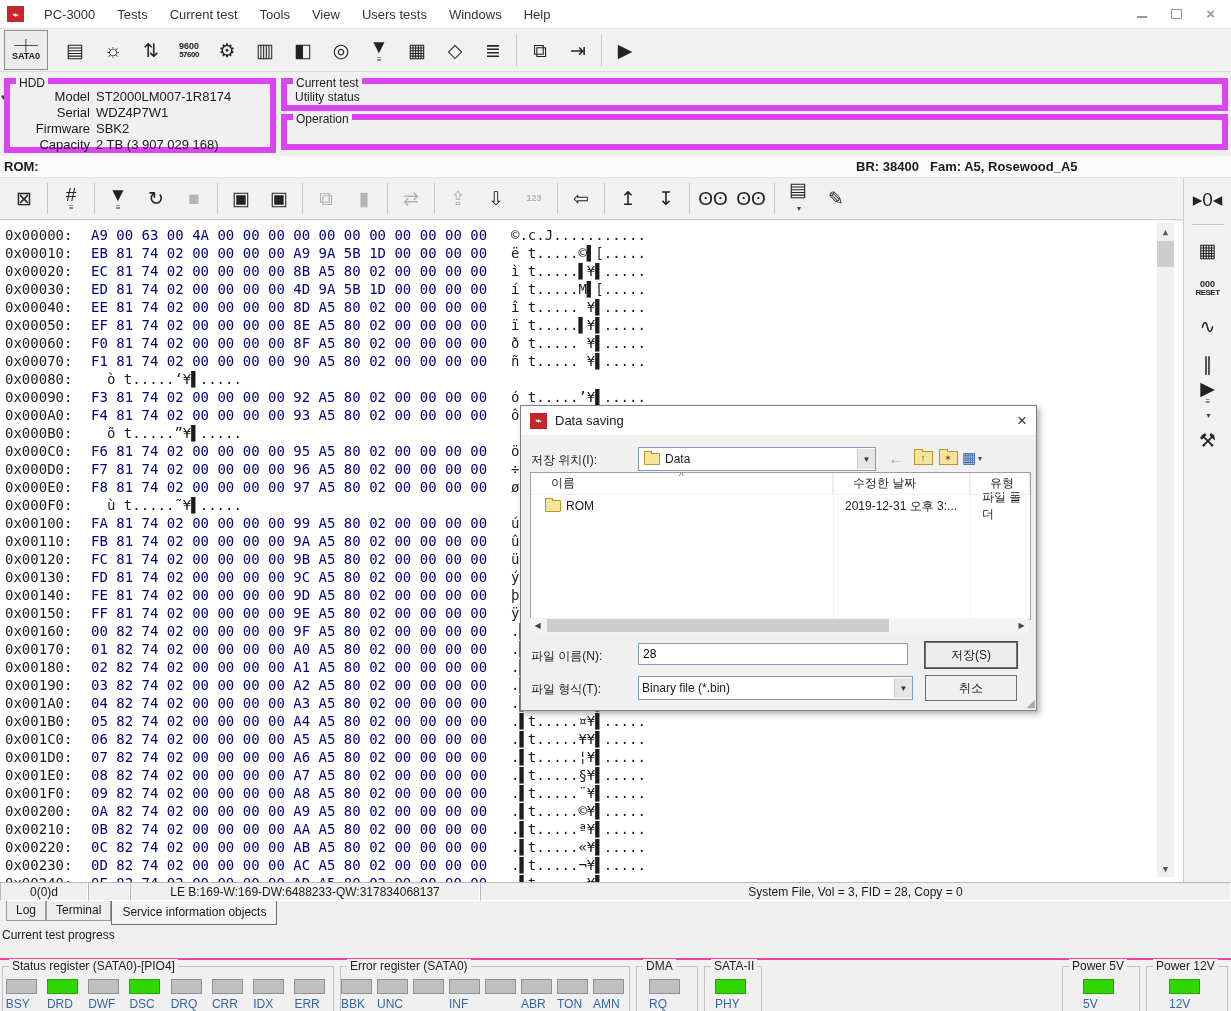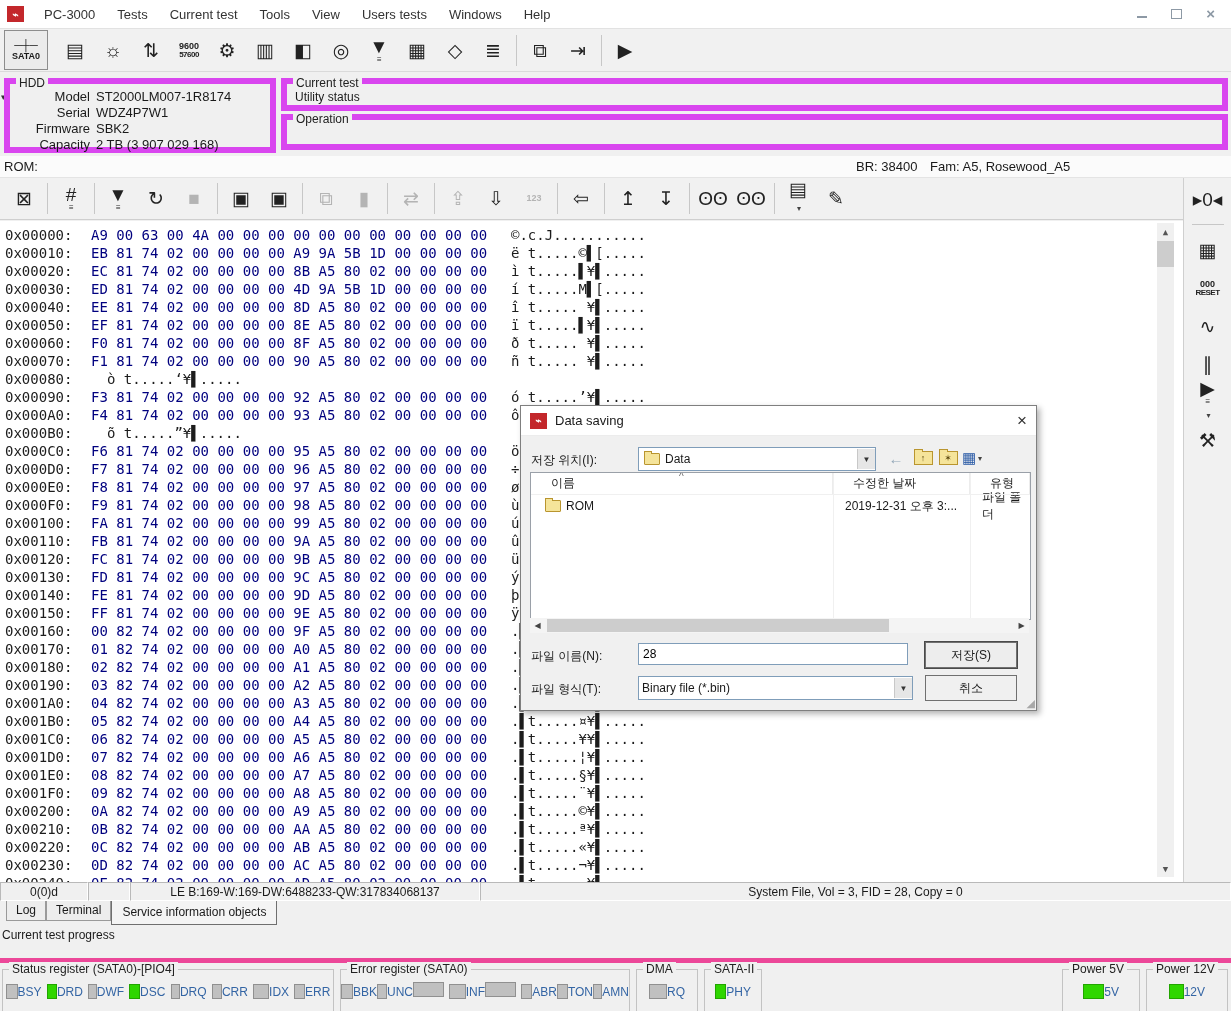--- a/index.html
+++ b/index.html
@@ -39,21 +39,21 @@
   .fs-hdd{left:4px;top:78px;width:272px;height:75px}
   .hdd-grid{display:grid;grid-template-columns:78px auto;column-gap:6px;row-gap:1px;padding:5px 0 0 2px;font-size:13px}
   .hdd-grid .lbl{font-weight:normal;text-align:right}
   .hdd-dd{left:1px;top:92px;font-size:9px;color:#333}
   .fs-cur{left:281px;top:78px;width:947px;height:33px}
   .fs-cur .val{padding:6px 0 0 8px;font-size:12px}
   .fs-op{left:281px;top:114px;width:947px;height:36px}
 
   
   .rom-bar{left:0;top:156px;width:1231px;height:22px;background:#fbfbfb;border-bottom:1px solid #e4e4e4;
-           font-size:13px;font-weight:normal}
+           font-size:13px;font-weight:bold}
   .rom-label{position:absolute;left:4px;top:3px}
   .rom-br{position:absolute;left:856px;top:3px}
   .rom-fam{position:absolute;left:930px;top:3px}
 
   
   .toolbar-hex{left:0;top:178px;width:1183px;height:42px;background:#f1f1f1;border-bottom:1px solid #cfcfcf;
                display:flex;align-items:center;padding-left:5px}
   .toolbar-right{right:0;top:178px;width:48px;height:704px;background:#f1f1f1;border-left:1px solid #cfcfcf;
                  display:flex;flex-direction:column;align-items:center;padding-top:6px}
   .toolbar-right .tb-icon{height:30px;margin-bottom:8px}
@@ -77,24 +77,24 @@
   .statusbar{left:0;top:882px;width:1231px;height:19px;display:flex;background:#f0f0f0}
   .status-cell{border:1px solid #b9b9b9;border-bottom-color:#fff;border-right-color:#fff;
                font-size:12px;display:flex;align-items:center;justify-content:center;height:19px;box-sizing:border-box}
   .sc0{width:88px}.sc1{width:42px}.sc2{width:350px}.sc3{width:751px}
   .tabs{left:0;top:901px;width:1231px;height:24px;display:flex;align-items:flex-start;padding-left:6px;background:#f0f0f0}
   .tab{border:1px solid #9a9a9a;border-top:none;background:#ededed;font-size:12px;padding:2px 9px 3px;cursor:default}
   .tab.active{background:#f4f4f4;border-color:#6f6f6f;padding:4px 10px 5px;position:relative;top:0;z-index:2}
   .progress-label{left:2px;top:928px;font-size:12px}
 
   
-  .registers{left:0;top:958px;width:1231px;height:53px;border-top:5px solid #ec4899;background:#f0f0f0}
+  .registers{left:0;top:958px;width:1231px;height:53px;border-top:2px solid #ec4899;background:#f0f0f0}
   .reg-group{position:absolute;top:6px;height:56px;border:1px solid #c3c3c3;box-sizing:border-box}
   .reg-leds{display:flex;justify-content:space-around;align-items:flex-start;padding-top:12px;height:100%;box-sizing:border-box}
-  .led-cell{display:flex;flex-direction:row;align-items:flex-end;width:36px}
+  .led-cell{display:flex;flex-direction:column;align-items:flex-start;width:36px}
   .led{width:29px;height:13px;background:#c0c0c0;border:1px solid #909090}
   .led.on{background:#2fd600;border-color:#22a500}
   .led-label{font-size:12px;color:#3465a4;margin-top:3px;white-space:nowrap}
 
   
   .dialog{left:520px;top:405px;width:517px;height:306px;background:#f0f0f0;border:1px solid #7f7f7f;
           box-shadow:3px 3px 6px rgba(0,0,0,0.3)}
   .dlg-title{height:29px;background:#fff;display:flex;align-items:center;padding:0 9px;font-size:13px;
              border-bottom:1px solid #ececec}
   .dlg-title .app-icon{margin-right:8px}
@@ -354,21 +354,21 @@
       <div class="hex-row"><span class="hex-addr">0x00050:</span><span class="hex-bytes">EF 81 74 02 00 00 00 00 8E A5 80 02 00 00 00 00</span><span class="hex-ascii">ï t.....▌¥▌.....</span></div>
       <div class="hex-row"><span class="hex-addr">0x00060:</span><span class="hex-bytes">F0 81 74 02 00 00 00 00 8F A5 80 02 00 00 00 00</span><span class="hex-ascii">ð t..... ¥▌.....</span></div>
       <div class="hex-row"><span class="hex-addr">0x00070:</span><span class="hex-bytes">F1 81 74 02 00 00 00 00 90 A5 80 02 00 00 00 00</span><span class="hex-ascii">ñ t..... ¥▌.....</span></div>
       <div class="hex-row"><span class="hex-addr">0x00080:</span><span class="hex-ascii">ò t.....‘¥▌.....</span></div>
       <div class="hex-row"><span class="hex-addr">0x00090:</span><span class="hex-bytes">F3 81 74 02 00 00 00 00 92 A5 80 02 00 00 00 00</span><span class="hex-ascii">ó t.....’¥▌.....</span></div>
       <div class="hex-row"><span class="hex-addr">0x000A0:</span><span class="hex-bytes">F4 81 74 02 00 00 00 00 93 A5 80 02 00 00 00 00</span><span class="hex-ascii">ô t.....“¥▌.....</span></div>
       <div class="hex-row"><span class="hex-addr">0x000B0:</span><span class="hex-ascii">õ t.....”¥▌.....</span></div>
       <div class="hex-row"><span class="hex-addr">0x000C0:</span><span class="hex-bytes">F6 81 74 02 00 00 00 00 95 A5 80 02 00 00 00 00</span><span class="hex-ascii">ö t.....•¥▌.....</span></div>
       <div class="hex-row"><span class="hex-addr">0x000D0:</span><span class="hex-bytes">F7 81 74 02 00 00 00 00 96 A5 80 02 00 00 00 00</span><span class="hex-ascii">÷ t.....–¥▌.....</span></div>
       <div class="hex-row"><span class="hex-addr">0x000E0:</span><span class="hex-bytes">F8 81 74 02 00 00 00 00 97 A5 80 02 00 00 00 00</span><span class="hex-ascii">ø t.....—¥▌.....</span></div>
-      <div class="hex-row"><span class="hex-addr">0x000F0:</span><span class="hex-bytes">F9 81 74 02 00 00 00 00 98 A5 80 02 00 00 00 00</span><span class="hex-ascii">ù t.....˜¥▌.....</span></div>
+      <div class="hex-row"><span class="hex-addr">0x000F0:</span><span class="hex-ascii">ù t.....˜¥▌.....</span></div>
       <div class="hex-row"><span class="hex-addr">0x00100:</span><span class="hex-bytes">FA 81 74 02 00 00 00 00 99 A5 80 02 00 00 00 00</span><span class="hex-ascii">ú t.....™¥▌.....</span></div>
       <div class="hex-row"><span class="hex-addr">0x00110:</span><span class="hex-bytes">FB 81 74 02 00 00 00 00 9A A5 80 02 00 00 00 00</span><span class="hex-ascii">û t.....▌¥▌.....</span></div>
       <div class="hex-row"><span class="hex-addr">0x00120:</span><span class="hex-bytes">FC 81 74 02 00 00 00 00 9B A5 80 02 00 00 00 00</span><span class="hex-ascii">ü t.....›¥▌.....</span></div>
       <div class="hex-row"><span class="hex-addr">0x00130:</span><span class="hex-bytes">FD 81 74 02 00 00 00 00 9C A5 80 02 00 00 00 00</span><span class="hex-ascii">ý t.....œ¥▌.....</span></div>
       <div class="hex-row"><span class="hex-addr">0x00140:</span><span class="hex-bytes">FE 81 74 02 00 00 00 00 9D A5 80 02 00 00 00 00</span><span class="hex-ascii">þ t..... ¥▌.....</span></div>
       <div class="hex-row"><span class="hex-addr">0x00150:</span><span class="hex-bytes">FF 81 74 02 00 00 00 00 9E A5 80 02 00 00 00 00</span><span class="hex-ascii">ÿ t.....ž¥▌.....</span></div>
       <div class="hex-row"><span class="hex-addr">0x00160:</span><span class="hex-bytes">00 82 74 02 00 00 00 00 9F A5 80 02 00 00 00 00</span><span class="hex-ascii">.▌t.....Ÿ¥▌.....</span></div>
       <div class="hex-row"><span class="hex-addr">0x00170:</span><span class="hex-bytes">01 82 74 02 00 00 00 00 A0 A5 80 02 00 00 00 00</span><span class="hex-ascii">.▌t..... ¥▌.....</span></div>
       <div class="hex-row"><span class="hex-addr">0x00180:</span><span class="hex-bytes">02 82 74 02 00 00 00 00 A1 A5 80 02 00 00 00 00</span><span class="hex-ascii">.▌t.....¡¥▌.....</span></div>
       <div class="hex-row"><span class="hex-addr">0x00190:</span><span class="hex-bytes">03 82 74 02 00 00 00 00 A2 A5 80 02 00 00 00 00</span><span class="hex-ascii">.▌t.....¢¥▌.....</span></div>

